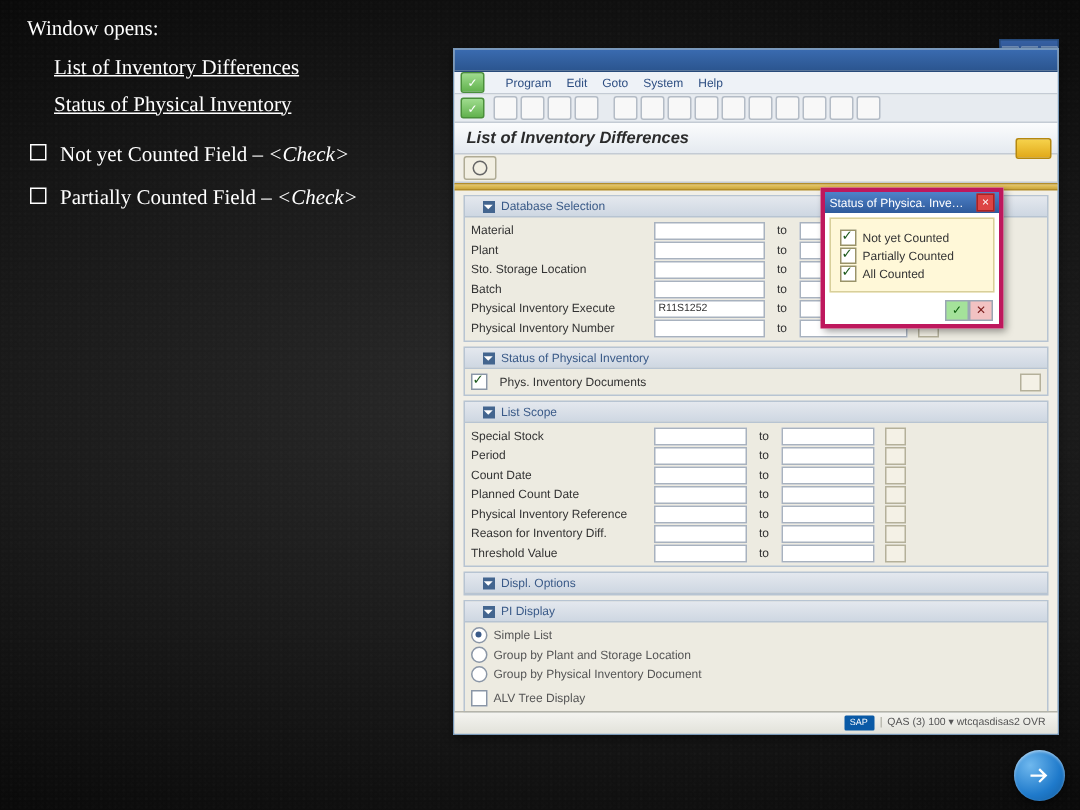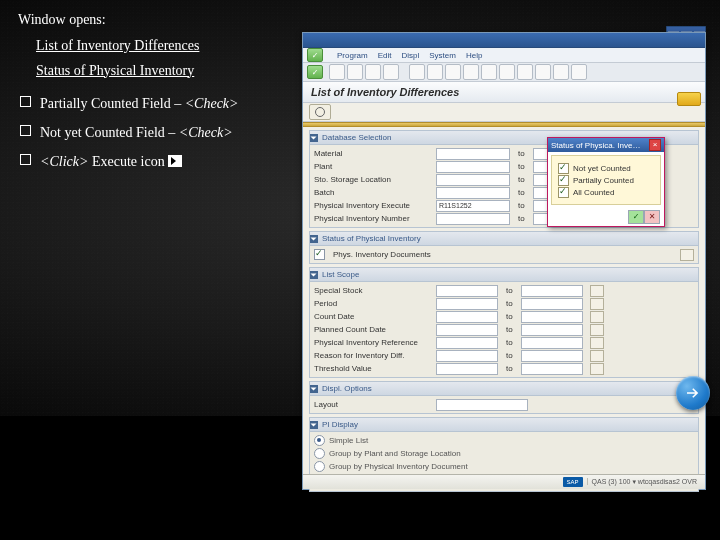--- a/index.html
+++ b/index.html
@@ -1,16 +1,16 @@
 <!DOCTYPE html>
 <html><head>
 <meta charset="utf-8">
 <style>
   html,body{margin:0;padding:0;width:720px;height:540px;background:#000;font-family:"Times New Roman",serif;overflow:hidden}
-  .slide{position:relative;width:720px;height:416px;background:radial-gradient(ellipse 140% 90% at 50% 50%,#2a2a2a 0%,#1a1a1a 35%,#0a0a0a 65%,#000 100%)}
+  .slide{position:relative;width:720px;height:540px;background:radial-gradient(ellipse 140% 90% at 50% 50%,#2a2a2a 0%,#1a1a1a 35%,#0a0a0a 65%,#000 100%)}
   .slide::before{content:"";position:absolute;inset:0;background-image:radial-gradient(rgba(255,255,255,.02) 1px,transparent 1px),radial-gradient(rgba(255,255,255,.015) 1px,transparent 1px);background-size:3px 3px,5px 5px;opacity:.6;pointer-events:none}
   .instructions{position:absolute;left:18px;top:8px;color:#fff;font-size:14px;line-height:1.7}
   .instructions .hdr{margin-bottom:2px}
   .instructions .sub{margin-left:18px;text-decoration:underline;margin-bottom:1px}
   .instructions ul{list-style:none;padding:0;margin:10px 0 0 0}
   .instructions li{padding-left:22px;position:relative;margin-bottom:5px}
   .instructions li::before{content:"";position:absolute;left:2px;top:4px;width:9px;height:9px;border:1px solid #fff;background:transparent}
   .instructions em{font-style:italic}
   .exec-icon{display:inline-block;width:14px;height:12px;background:#fff;vertical-align:-1px;position:relative}
   .exec-icon::after{content:"";position:absolute;left:3px;top:2px;width:0;height:0;border-top:4px solid transparent;border-bottom:4px solid transparent;border-left:5px solid #000}
@@ -23,36 +23,36 @@
   .greencheck{display:inline-flex;width:14px;height:12px;background:linear-gradient(#9fdc8e,#62b24e);border:1px solid #4a8f3a;border-radius:2px;align-items:center;justify-content:center;color:#fff;font-size:8px;margin-right:4px}
   .tool-row{height:18px;background:#e7ebf0;border-bottom:1px solid #c4cbd4;display:flex;align-items:center;padding-left:4px;gap:2px}
   .tool-row .mini{width:14px;height:14px;background:#f8f8f8;border:1px solid #b4bcc6;border-radius:2px}
   .app-title{background:linear-gradient(#fbfcfd,#e5eaf0);height:20px;display:flex;align-items:center;padding-left:8px;font-weight:bold;font-style:italic;font-size:11px;color:#2b2b2b;border-bottom:1px solid #c4cbd4}
   .clock-row{height:18px;border-bottom:1px solid #c4cbd4;display:flex;align-items:center;padding-left:6px}
   .clock-btn{width:20px;height:14px;background:#f2efe2;border:1px solid #b0ac95;border-radius:2px;display:flex;align-items:center;justify-content:center}
   .clock-btn::before{content:"";width:8px;height:8px;border:1px solid #666;border-radius:50%}
   .gold-line{height:3px;background:linear-gradient(#e9c96a,#caa63c);border-top:1px solid #b38d2a;border-bottom:1px solid #b38d2a}
 
   .panel{margin:3px 6px;border:1px solid #b7c4d2;background:#edebe1}
-  .panel-hd{height:13px;background:linear-gradient(#e4e8ee,#ced7e2);border-bottom:1px solid #b7c4d2;display:flex;align-items:center;padding-left:0;font-size:8px;color:#3a5a88}
+  .panel-hd{height:13px;background:linear-gradient(#e4e8ee,#ced7e2);border-bottom:1px solid #b7c4d2;display:flex;align-items:center;padding-left:12px;font-size:8px;color:#3a5a88}
   .panel-hd .tw{display:inline-block;width:8px;height:8px;background:#43658f;margin-right:4px;position:relative}
   .panel-hd .tw::after{content:"";position:absolute;left:2px;top:1px;border-left:3px solid #fff;border-top:3px solid transparent;border-bottom:3px solid transparent;transform:rotate(90deg)}
   .panel-body{padding:2px 4px}
   .frow{display:flex;align-items:center;height:13px;gap:4px;position:relative}
   .frow .lbl{width:118px;font-size:8px;color:#333}
   .frow .inp{height:10px;background:#fff;border:1px solid #a8b2bf}
   .frow .to{font-size:8px;color:#333;margin:0 4px}
   .frow .sq{width:12px;height:10px;background:#f4f1e6;border:1px solid #b4b09a;margin-left:3px}
   .cb{display:inline-block;width:9px;height:9px;border:1px solid #8a96a6;background:#fff;margin-right:4px;position:relative;vertical-align:-2px}
   .cb.checked::after{content:"✓";position:absolute;left:0;top:-2px;font-size:9px;color:#1d5a1d}
   .radio-row{display:flex;align-items:center;height:13px;font-size:8px;color:#555}
   .radio{display:inline-block;width:9px;height:9px;border:1px solid #8a96a6;border-radius:50%;background:#fff;margin-right:4px;position:relative;vertical-align:-2px}
   .radio.on::after{content:"";position:absolute;left:2px;top:2px;width:4px;height:4px;background:#3a5a88;border-radius:50%}
 
-  .popup{position:absolute;left:244px;top:104px;width:116px;background:#fff;border:1px solid #be185d;box-shadow:2px 2px 5px rgba(0,0,0,.4);z-index:20}
+  .popup{position:absolute;left:244px;top:92px;width:116px;background:#fff;border:3px solid #be185d;box-shadow:2px 2px 5px rgba(0,0,0,.4);z-index:20}
   .popup-hd{height:14px;background:linear-gradient(#4f82c9,#2e5a9b);color:#fff;font-size:8px;display:flex;align-items:center;padding:0 3px;justify-content:space-between}
   .popup-hd .x{width:10px;height:10px;background:#d44;border:1px solid #a22;color:#fff;font-size:8px;line-height:9px;text-align:center}
   .popup-body{background:#fff8d8;border:1px solid #d8cf9a;margin:3px;padding:6px}
   .popup-body .opt{display:flex;align-items:center;height:12px;font-size:8px;color:#333}
   .popup-body .opt .cb{border-color:#9a9368}
   .popup-ft{display:flex;justify-content:flex-end;padding:2px 4px;gap:0}
   .popup-ft .b{width:14px;height:12px;border:1px solid #9aa6b4;font-size:8px;line-height:11px;text-align:center}
   .popup-ft .ok{background:#a4e29a;color:#0b5c0b}
   .popup-ft .no{background:#f2c2c2;color:#7a1a1a}
 
@@ -68,39 +68,38 @@
 </head>
 <body>
 
 <div class="slide">
 
   <div class="instructions">
     <div class="hdr">Window opens:</div>
     <div class="sub">List of Inventory Differences</div>
     <div class="sub">Status of Physical Inventory</div>
     <ul>
+      <li><span>Not yet Counted Field – </span><em>&lt;Check&gt;</em></li>
       <li><span>Partially Counted Field – </span><em>&lt;Check&gt;</em></li>
-      <li><span>Not yet Counted Field – </span><em>&lt;Check&gt;</em></li>
-      <li><em>&lt;Click&gt;</em><span> Execute icon </span><span class="exec-icon"></span></li>
     </ul>
   </div>
 
   <div class="corner-tab">
     <span>_</span>
     <span>◻</span>
     <span>×</span>
   </div>
 
   <div class="sap-window">
     <div class="titlebar"></div>
     <div class="menubar">
       <span class="greencheck">✓</span>
       <span>Program</span>
       <span>Edit</span>
-      <span>Displ</span>
+      <span>Goto</span>
       <span>System</span>
       <span>Help</span>
     </div>
     <div class="tool-row">
       <span class="greencheck">✓</span>
       <div class="mini"></div>
         <div class="mini"></div>
         <div class="mini"></div>
         <div class="mini"></div>
       <div style="width:6px"></div>
@@ -243,26 +242,20 @@
             <span class="sq"></span>
           </div>
         </div>
     </div>
 
     <div class="panel">
       <div class="panel-hd">
           <span class="tw"></span>
           <span>Displ. Options</span>
         </div>
-      <div class="panel-body">
-        <div class="frow">
-            <span class="lbl">Layout</span>
-            <span class="inp" style="width:90px"></span>
-          </div>
-      </div>
     </div>
 
     <div class="panel">
       <div class="panel-hd">
           <span class="tw"></span>
           <span>PI Display</span>
         </div>
       <div class="panel-body" id="radio-rows">
       <div class="radio-row">
             <span class="radio on"></span>

